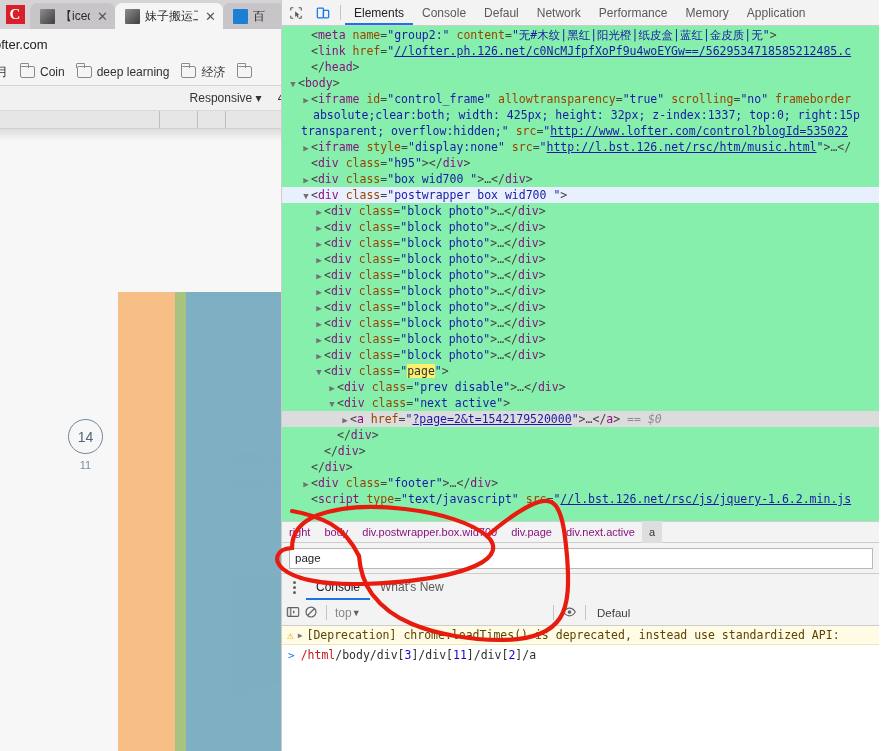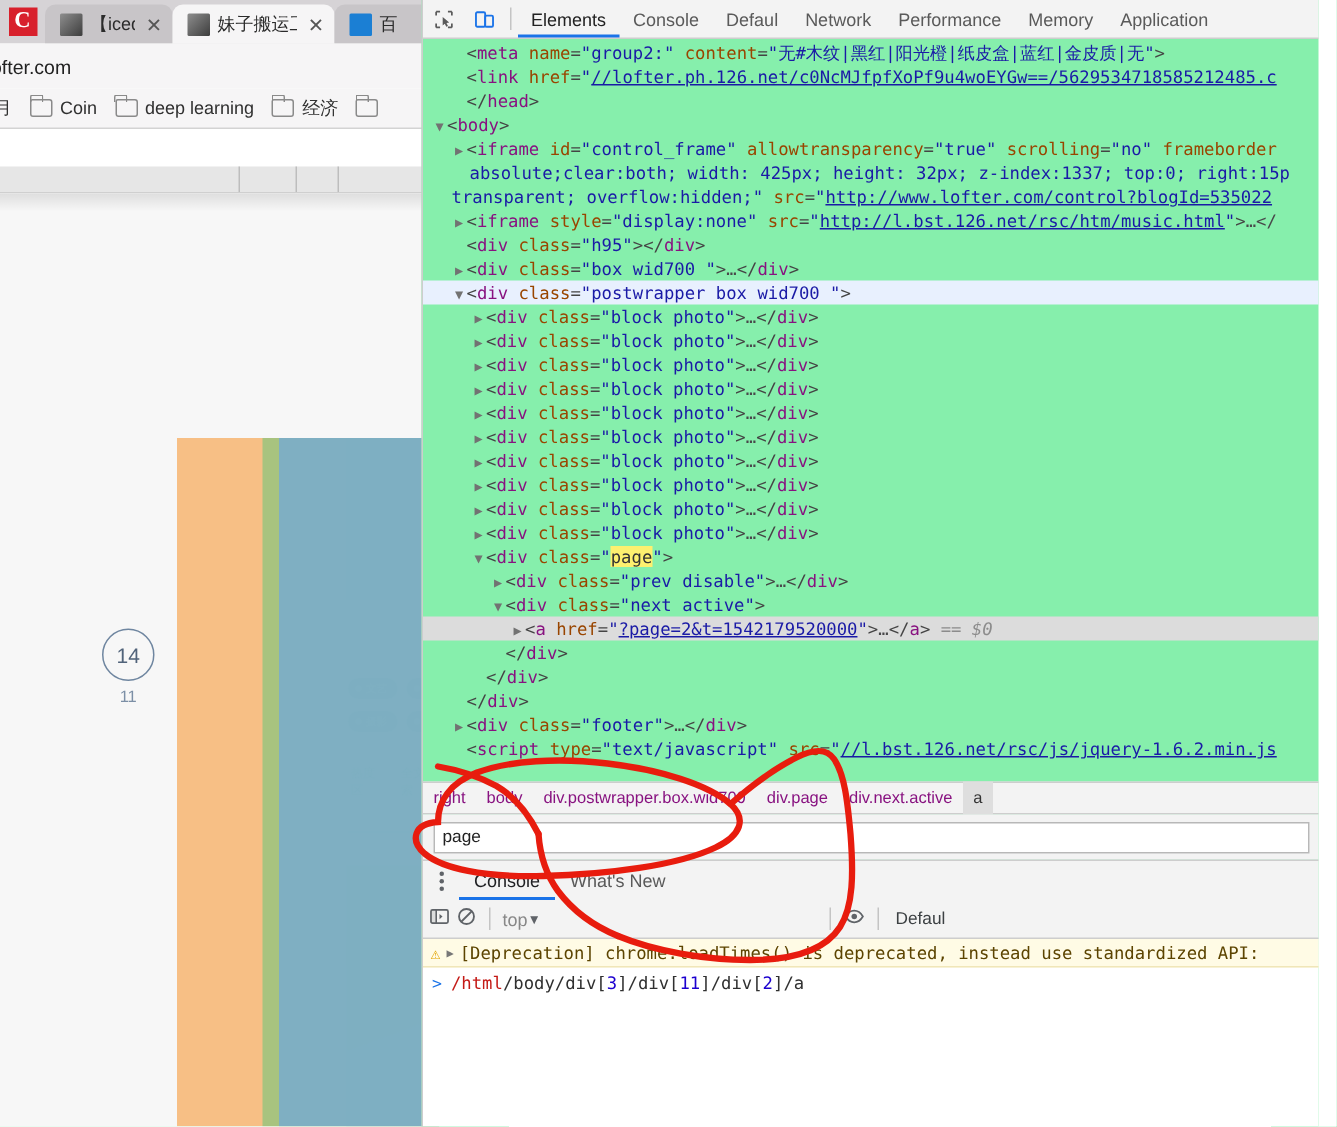--- a/index.html
+++ b/index.html
@@ -355,20 +355,24 @@
       </div>
       <div class="bm">
         <span class="folder-ico"></span>
         <span>经济</span>
       </div>
       <div class="bm">
         <span class="folder-ico"></span>
       </div>
     </div>
 
+    <div class="devicebar">
+      <span>Responsive ▾</span>
+      <span>40</span>
+    </div>
 
     <div class="ruler">
       <div class="seg" style="left:0;width:160px"></div>
       <div class="seg" style="left:160px;width:38px"></div>
       <div class="seg" style="left:198px;width:28px"></div>
       <div class="seg" style="left:226px;width:67px"></div>
     </div>
 
     <div class="viewport">
       <div class="page-shadow"></div>

